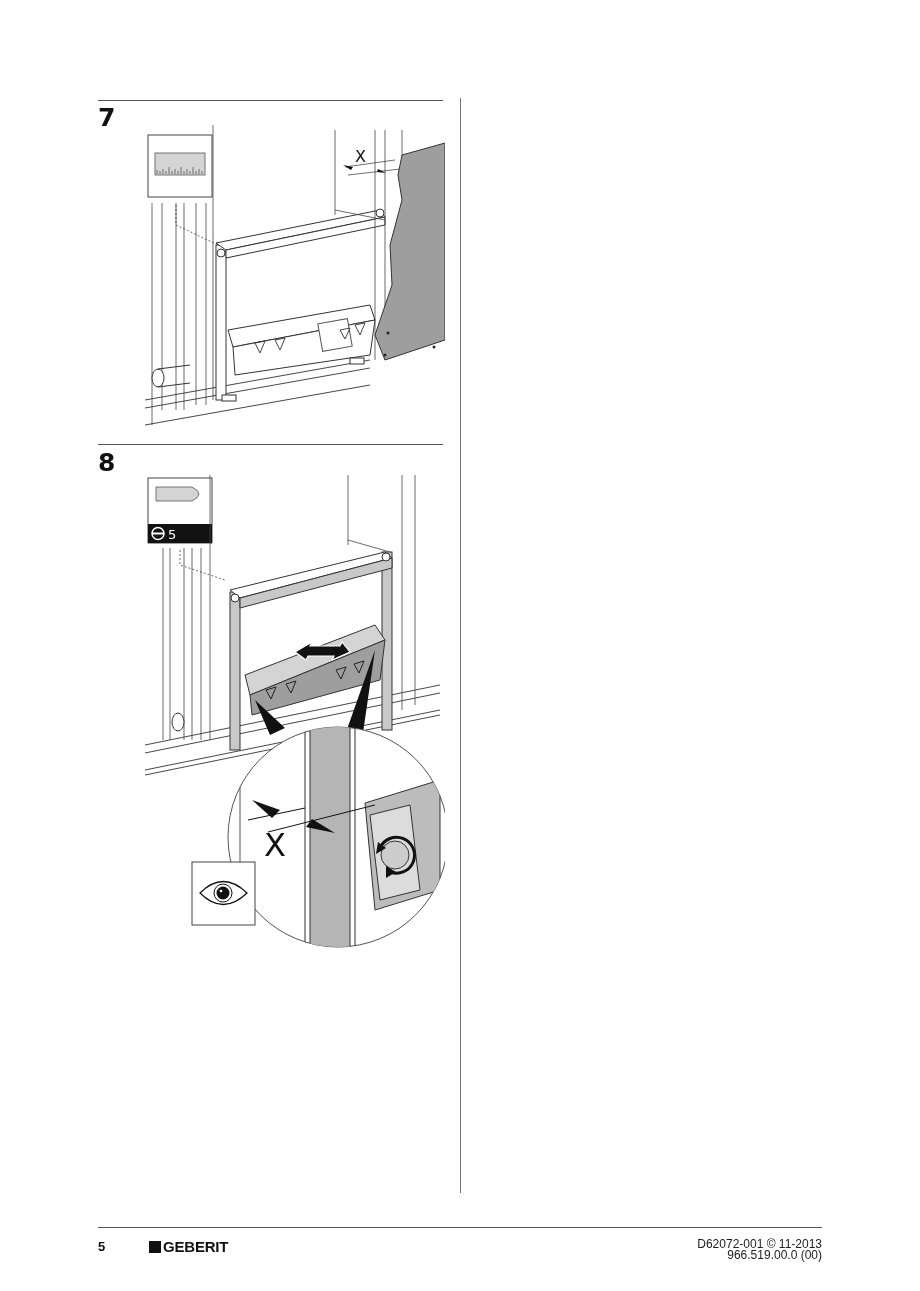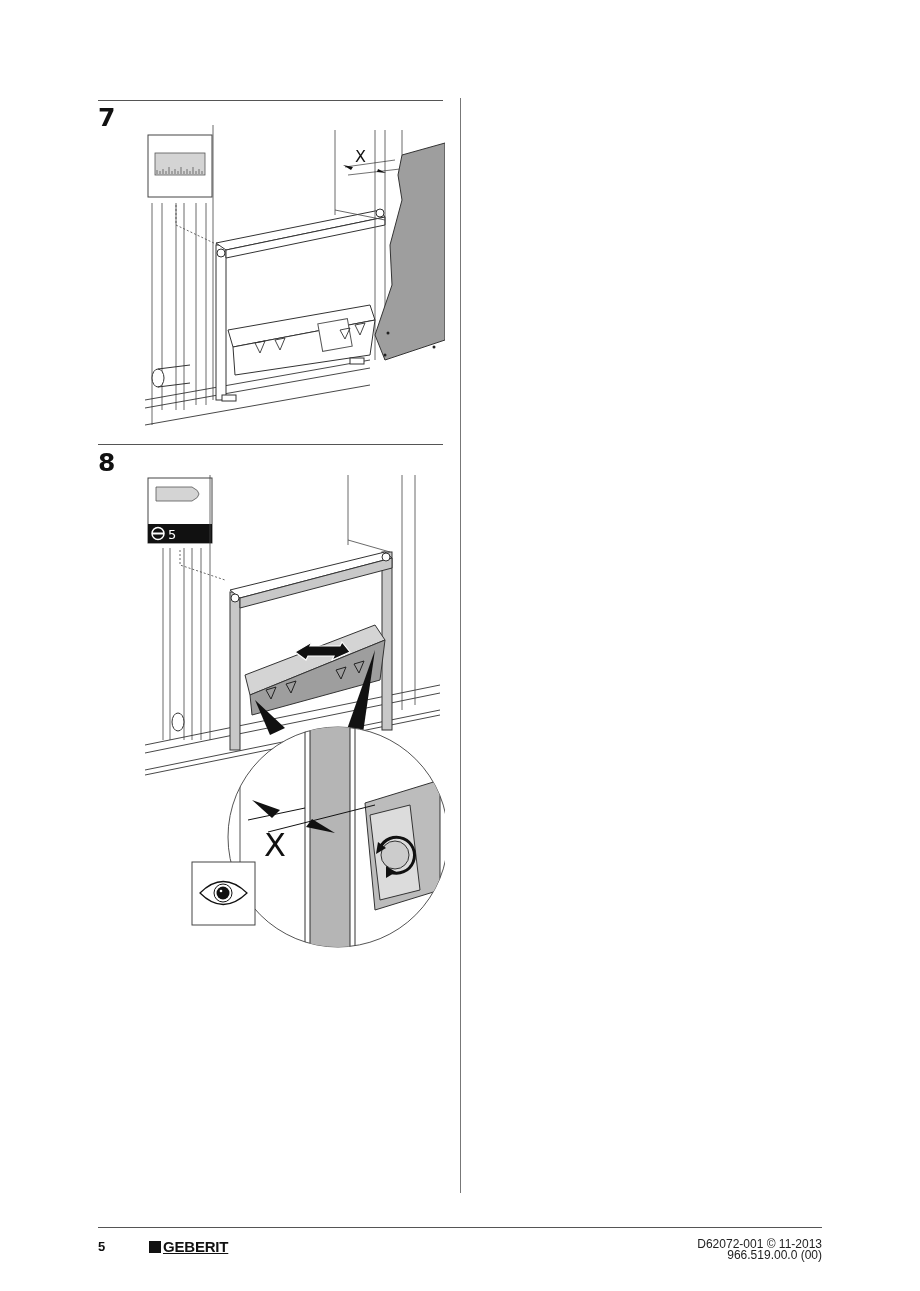--- a/index.html
+++ b/index.html
@@ -2,21 +2,21 @@
 <html><head>
 <meta charset="utf-8">
 <style>
   html, body { margin:0; padding:0; background:#fff; }
   body { width:920px; height:1291px; position:relative; overflow:hidden; font-family:"Liberation Sans", sans-serif; color:#111; }
   .hline { position:absolute; height:1px; background:#555; }
   .vline { position:absolute; width:1px; background:#777; }
   .step-num { position:absolute; font-family:"DejaVu Sans", sans-serif; font-weight:bold; font-size:25px; line-height:1; color:#111; }
   .fig { position:absolute; }
   .footer-page { position:absolute; left:98px; top:1239px; font-size:13px; font-weight:bold; }
-  .brand { position:absolute; left:149px; top:1238px; display:flex; align-items:center; gap:2px; font-weight:bold; font-size:15px; letter-spacing:-0.2px;text-decoration:underline; }
+  .brand { position:absolute; left:149px; top:1238px; display:flex; align-items:center; gap:2px; font-weight:bold; font-size:15px; letter-spacing:-0.2px; }
   .brand-square { width:12px; height:12px; background:#111; display:inline-block; }
   .doc-ref { position:absolute; right:98px; top:1239px; text-align:right; font-size:12px; line-height:11px; color:#222; }
 </style>
 </head>
 <body>
 
 <div class="hline" style="left:98px; top:100px; width:345px;"></div>
 <div class="hline" style="left:98px; top:444px; width:345px;"></div>
 <div class="vline" style="left:460px; top:98px; height:1095px;"></div>
 

